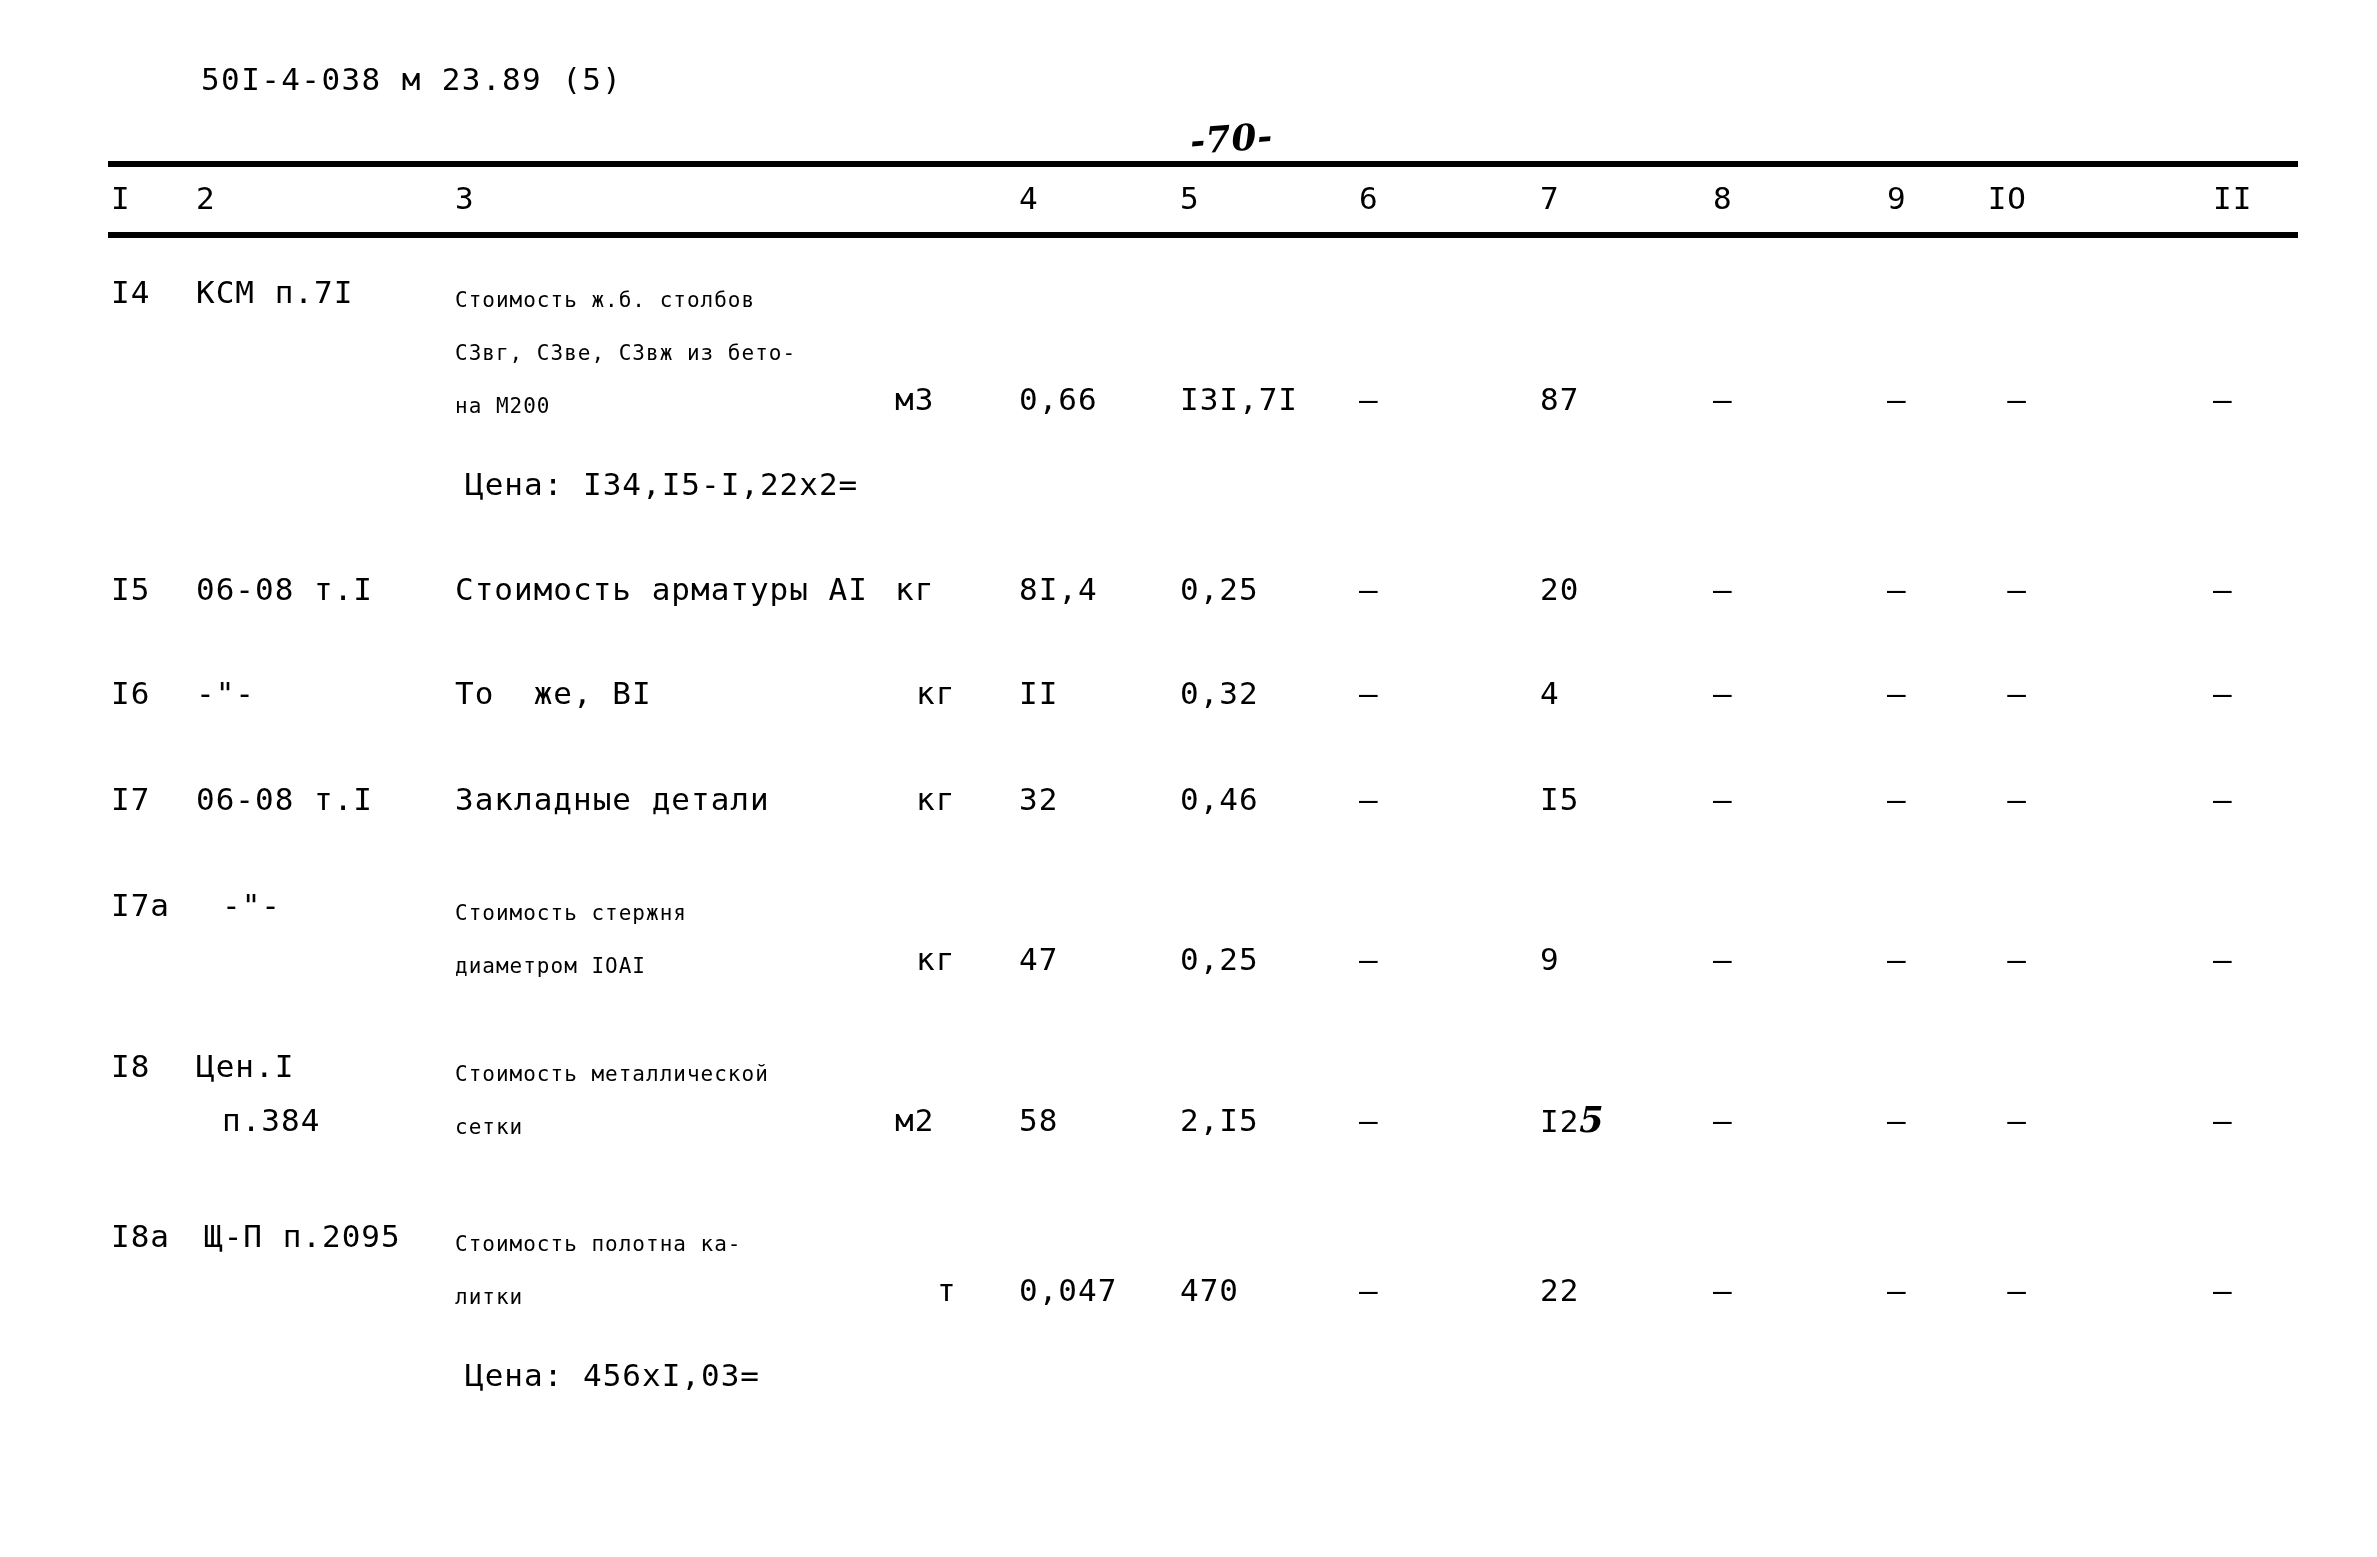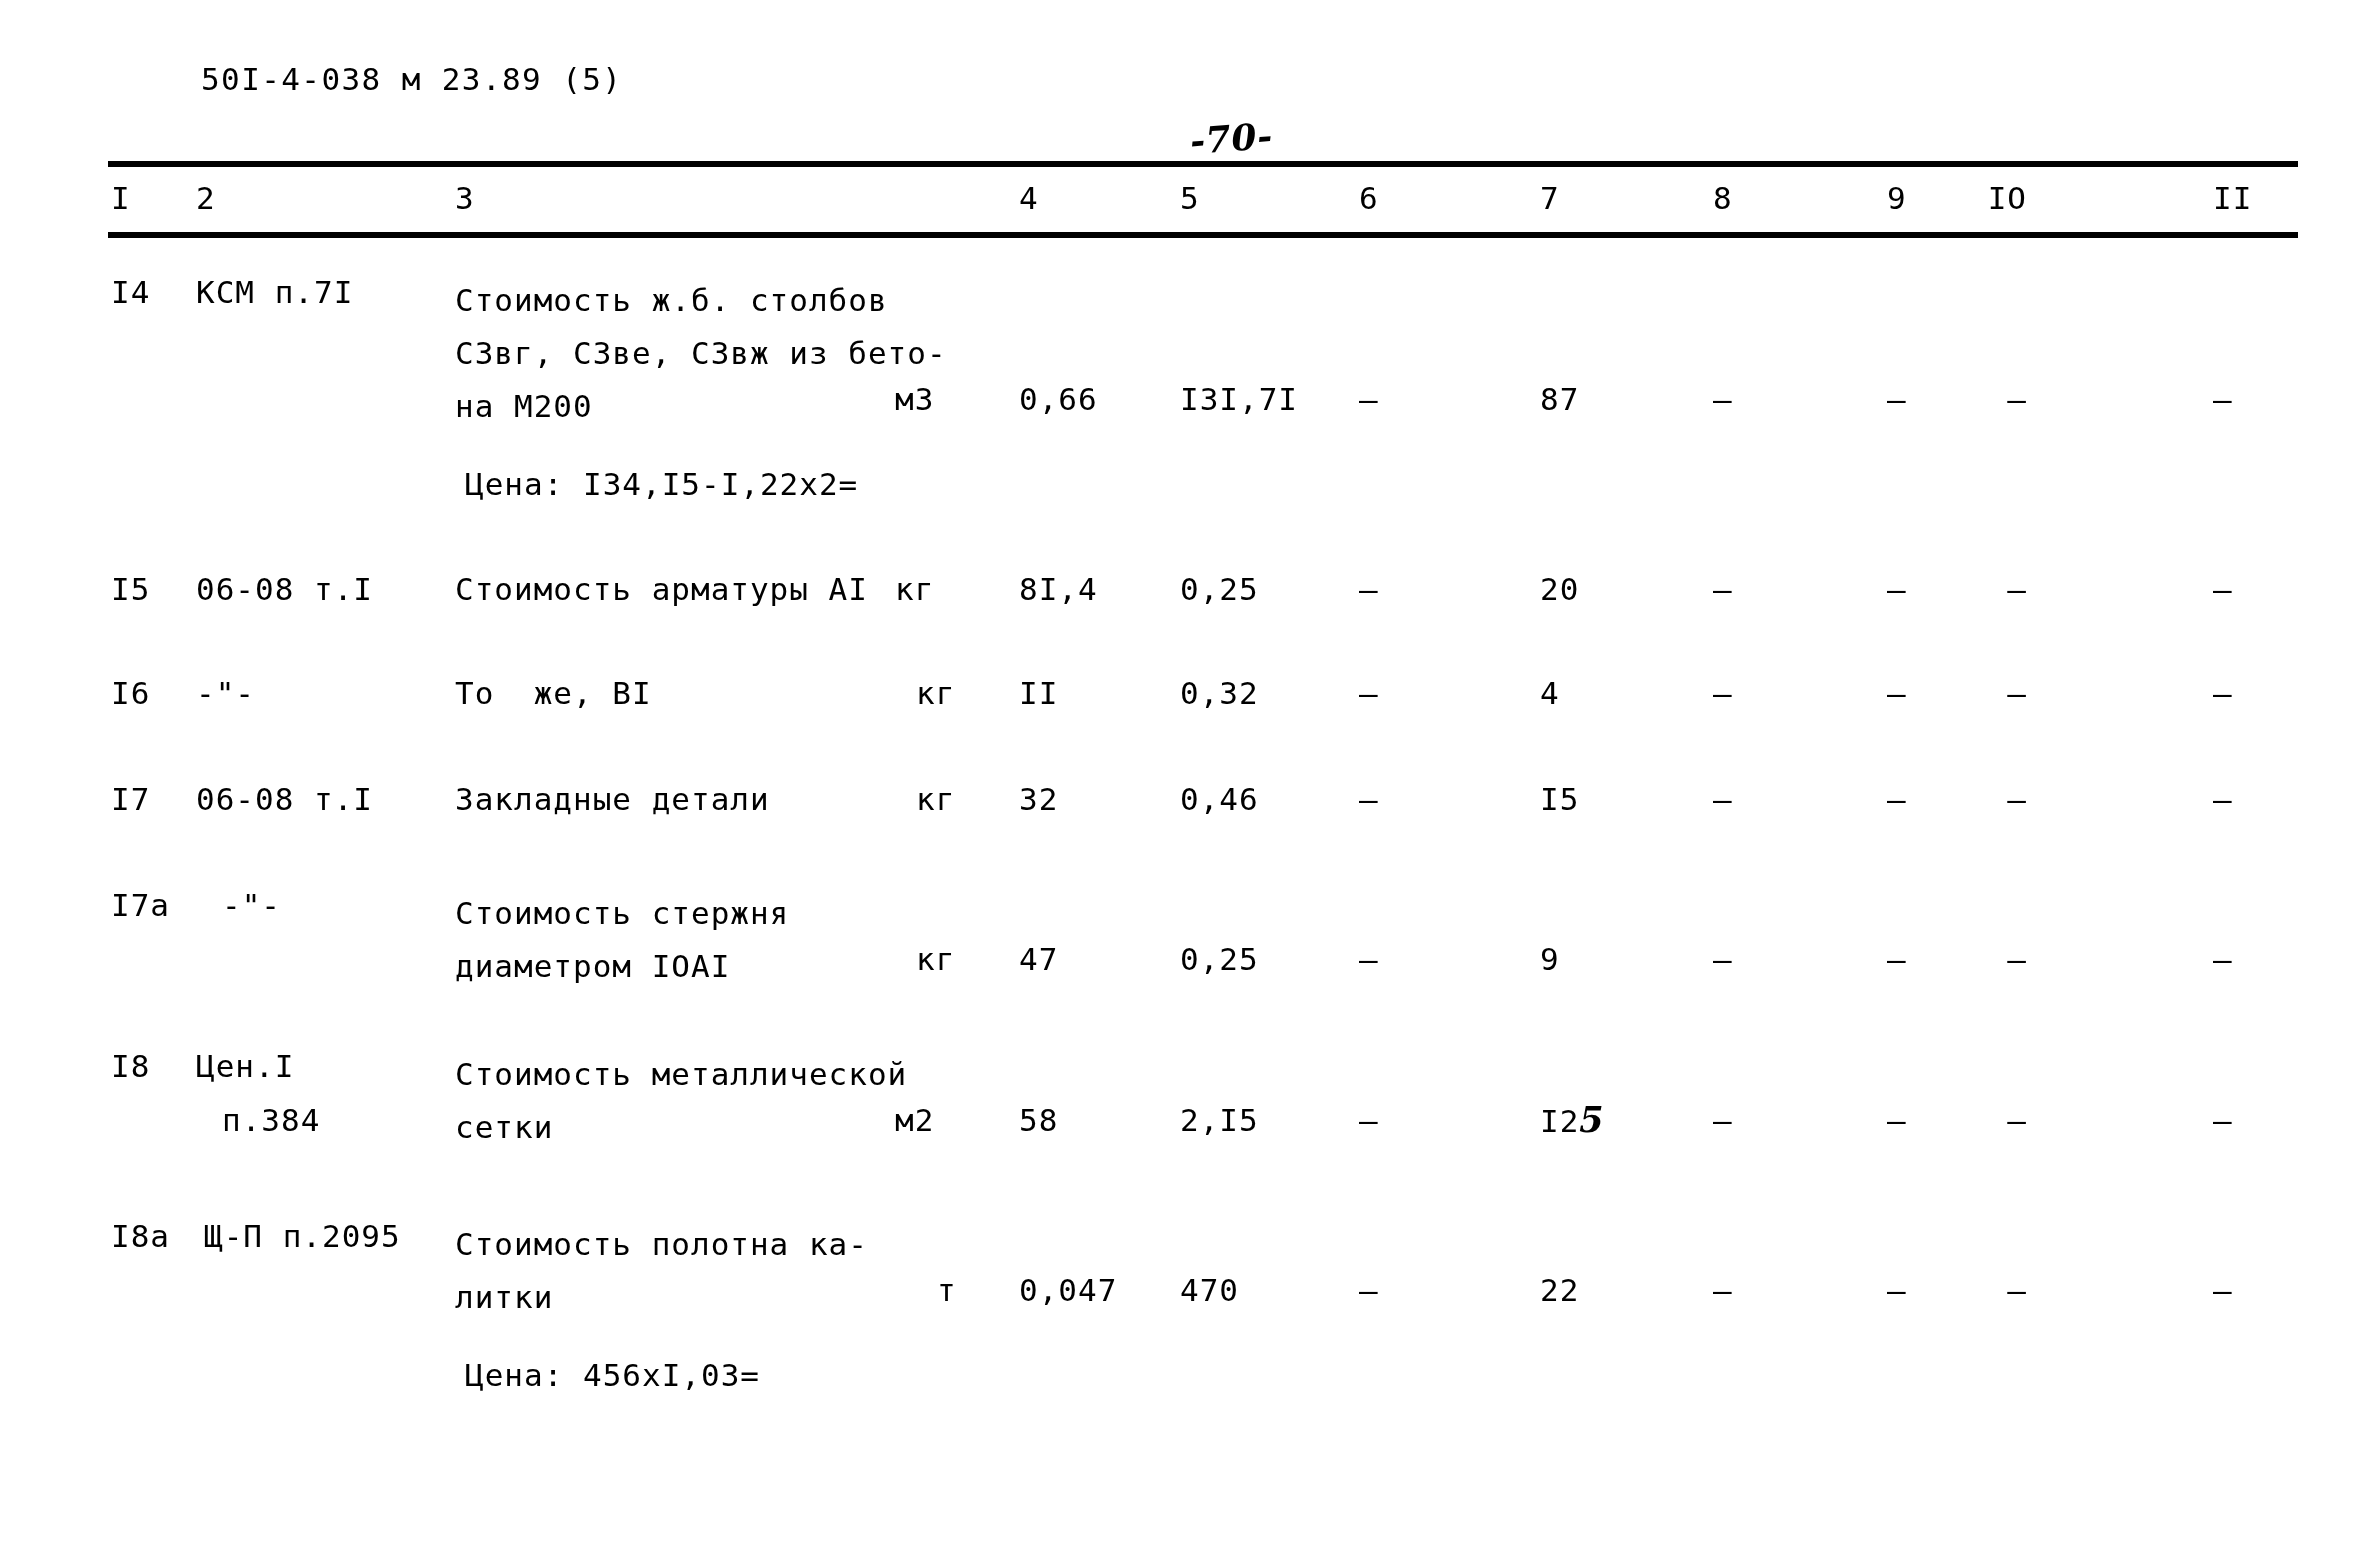--- a/index.html
+++ b/index.html
@@ -93,21 +93,21 @@
   .c10 { left: 1944px; width: 83px; text-align: right; }
   .c11 { left: 2213px; width: 83px; text-align: left; }
 
   
   .hdr .cell { font-size: 31px; }
 
   
   .desc {
     position: absolute;
     left: 455px;
-    font-size: 31px;
+    font-size: 21px;
     line-height: 53px;
     white-space: pre;
     letter-spacing: 1px;
   }
 
   .note {
     position: absolute;
     left: 455px;
     font-size: 31px;
     line-height: 36px;

